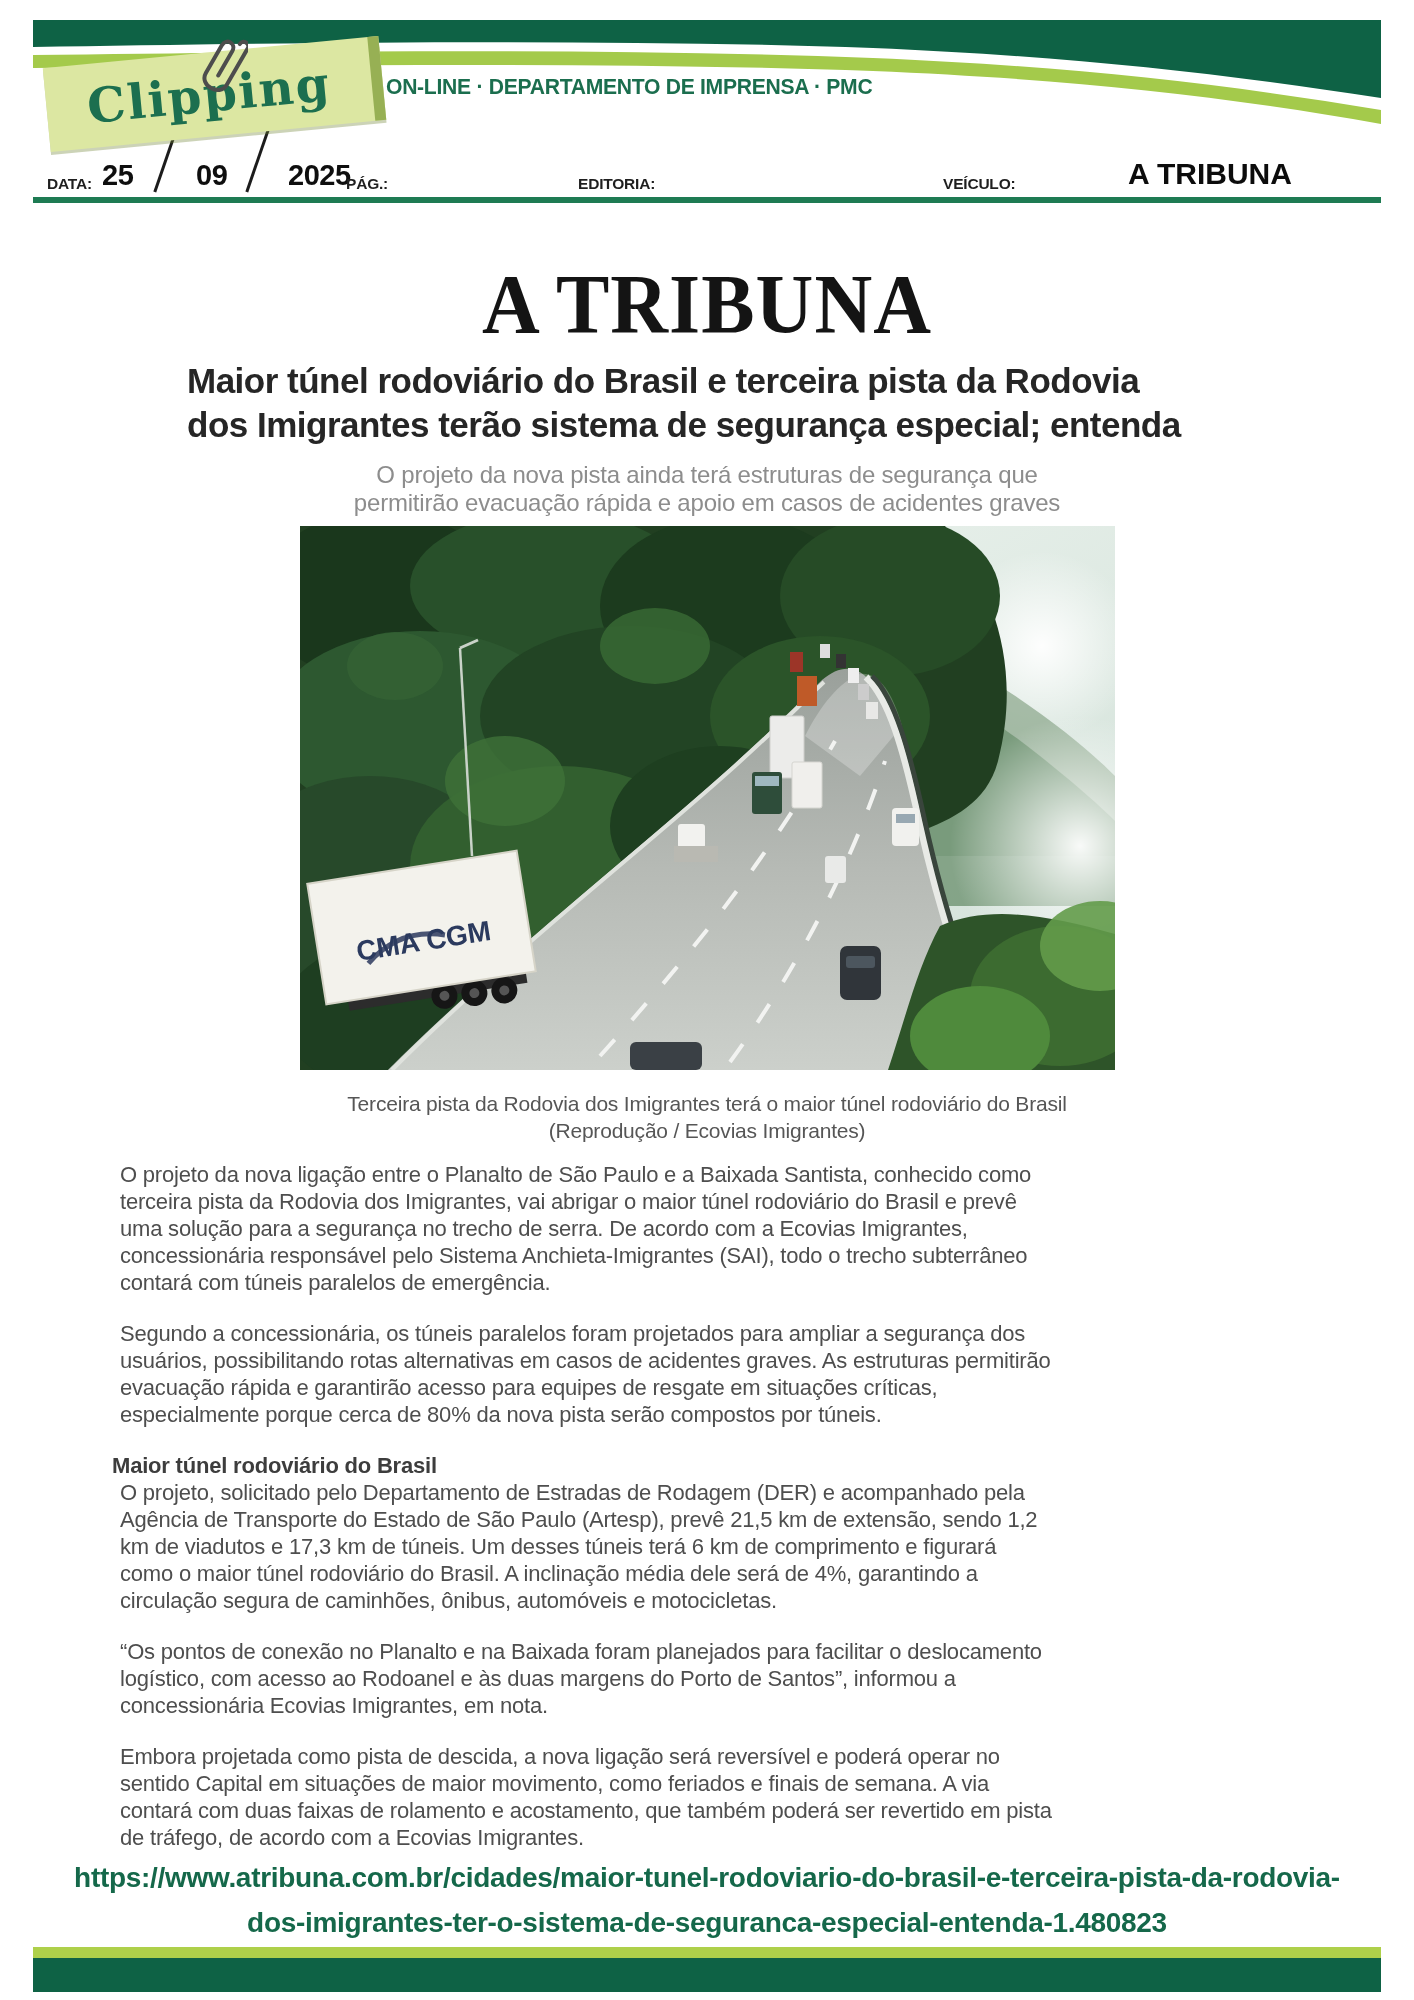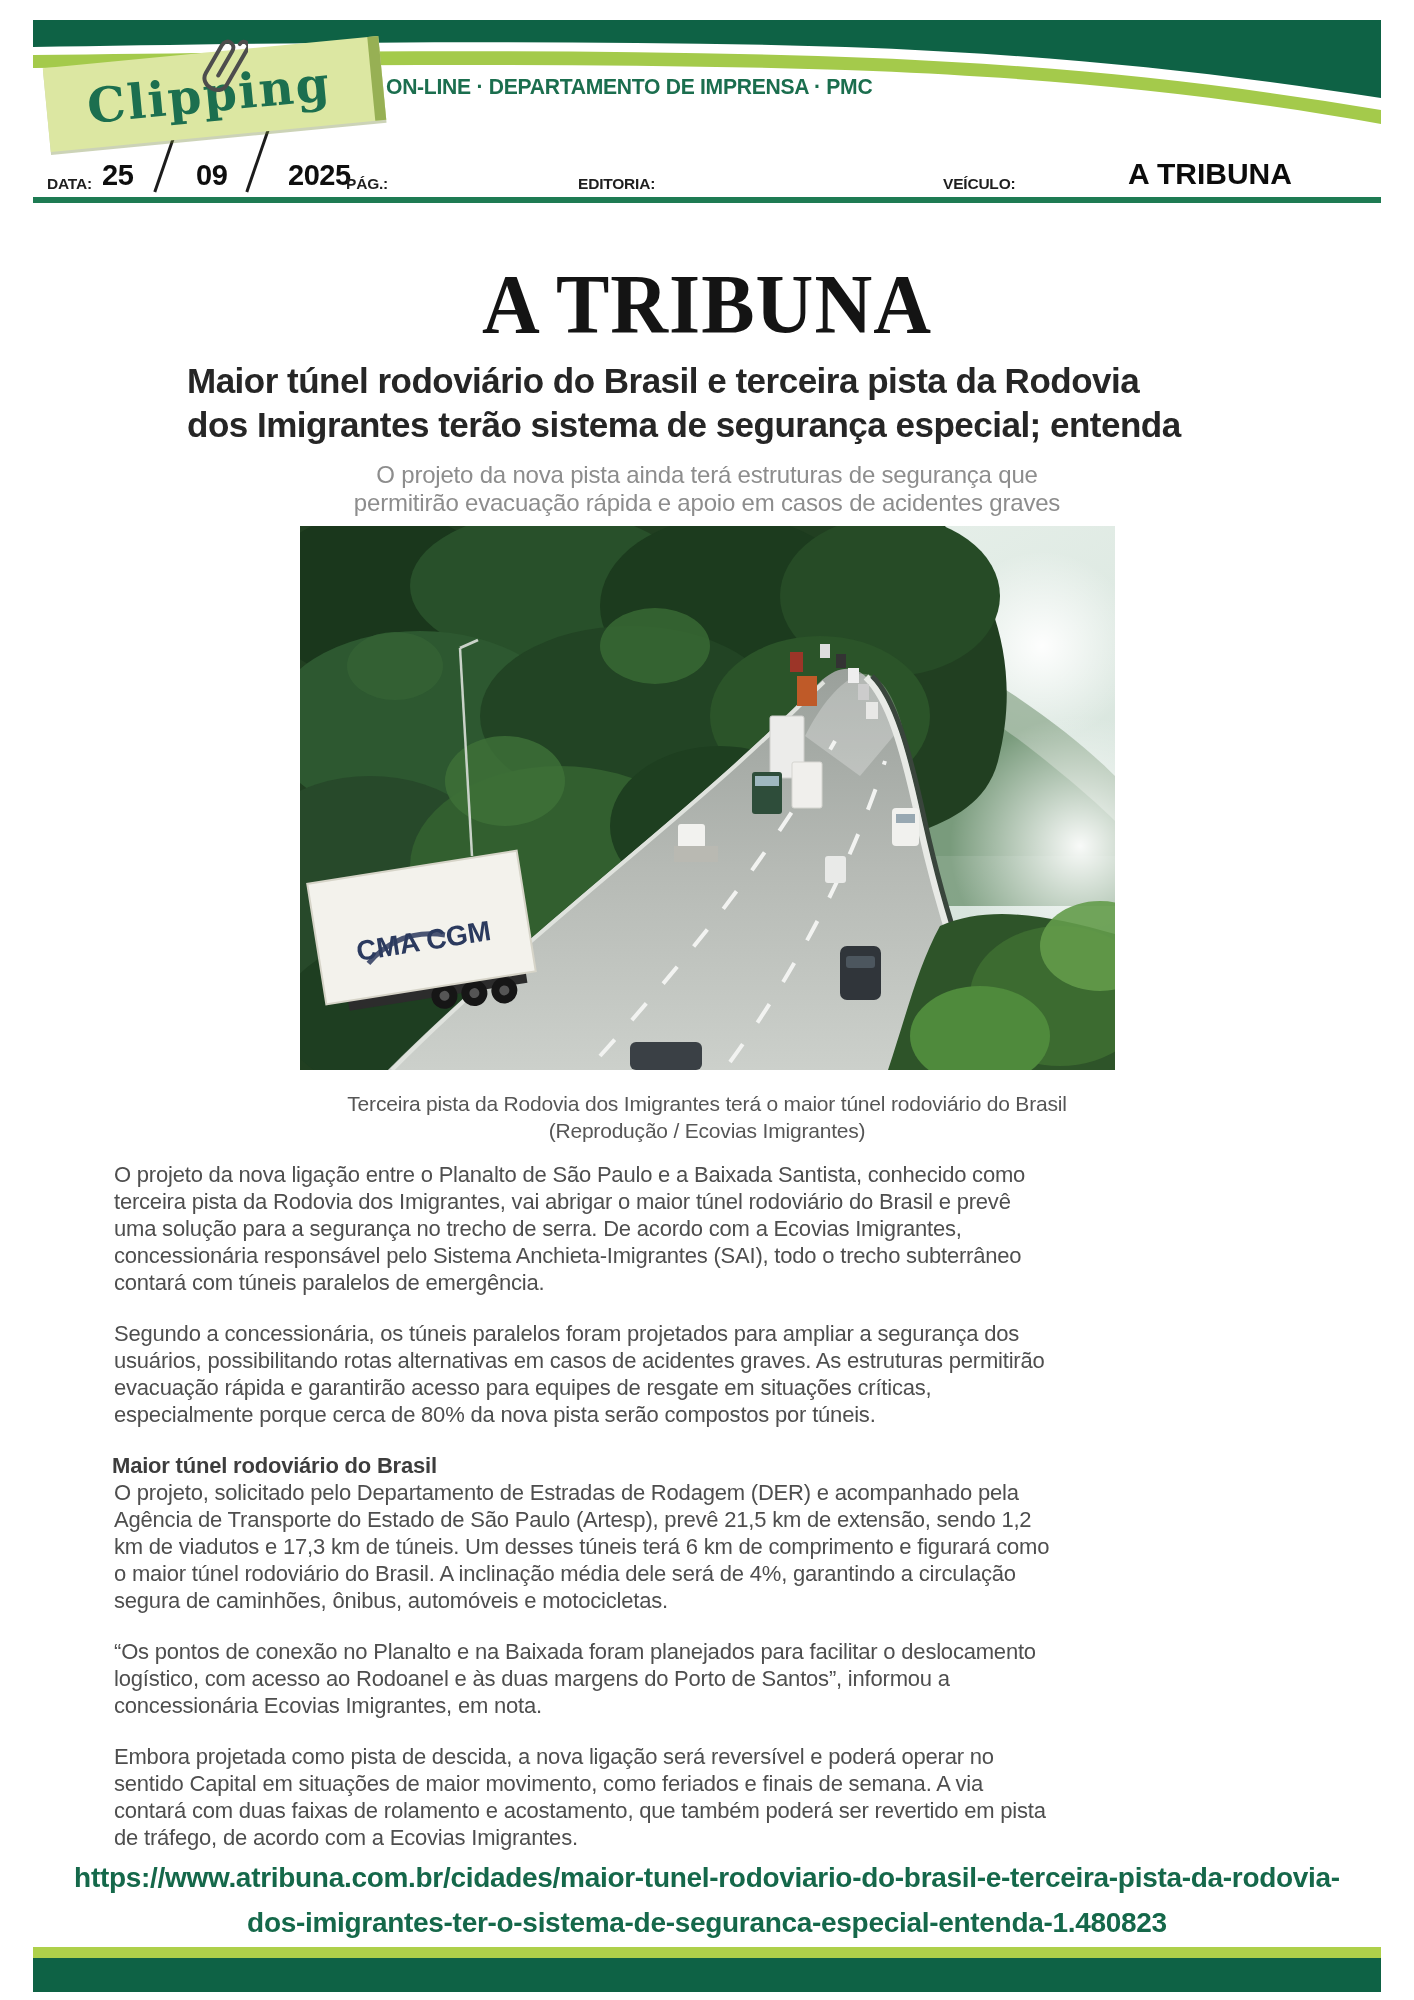--- a/index.html
+++ b/index.html
@@ -35,21 +35,21 @@
       transform:scaleY(1.06);transform-origin:top;}
   .headline{margin:19px auto 0 auto;max-width:1040px;text-align:left;
       font-size:35px;font-weight:700;line-height:1.26;color:#262626;letter-spacing:-0.5px;
       text-wrap:balance;}
   .subtitle{margin:14px auto 0 auto;max-width:1030px;text-align:center;
       font-size:24px;line-height:1.14;color:#8d8d8d;letter-spacing:-0.2px;text-wrap:balance;}
   figure{margin:10px 0 0 0;padding:0;text-align:center;}
   .photo{display:block;margin:0 auto;width:815px;height:544px;}
   figcaption{margin-top:21px;font-size:21px;line-height:1.28;color:#565656;letter-spacing:-0.2px;}
   .body{margin:16px 0 0 112px;width:940px;}
-  .body p{margin:0 0 24px 2px;font-size:22px;line-height:27px;color:#4e4e4e;letter-spacing:-0.2px;}
+  .body p{margin:0 0 24px 8px;font-size:22px;line-height:27px;color:#4e4e4e;letter-spacing:-0.2px;}
   .subhead{font-size:22px;line-height:27px;font-weight:700;color:#3d3d3d;letter-spacing:-0.2px;}
   .url{position:absolute;left:0;top:1645px;width:1414px;text-align:center;
       font-size:28px;font-weight:700;line-height:45px;color:#15684a;letter-spacing:-0.3px;}
 
   
   .band-light{position:absolute;left:33px;top:1947px;width:1348px;height:11px;background:#aed04a;}
   .band-dark{position:absolute;left:33px;top:1958px;width:1348px;height:34px;background:#0e6245;}
 </style>
 </head>
 <body>

